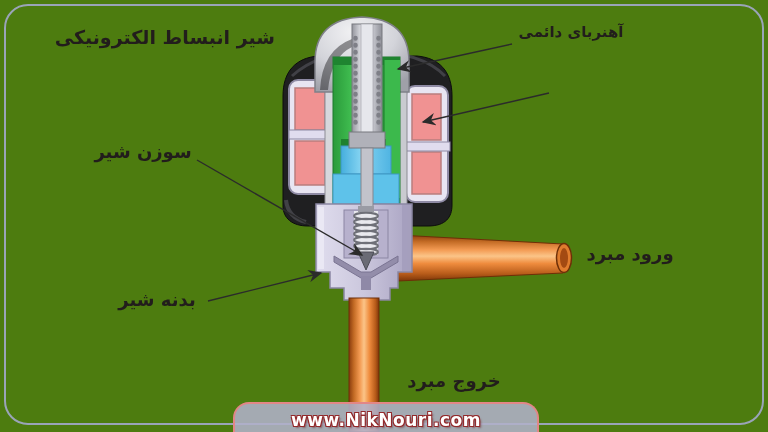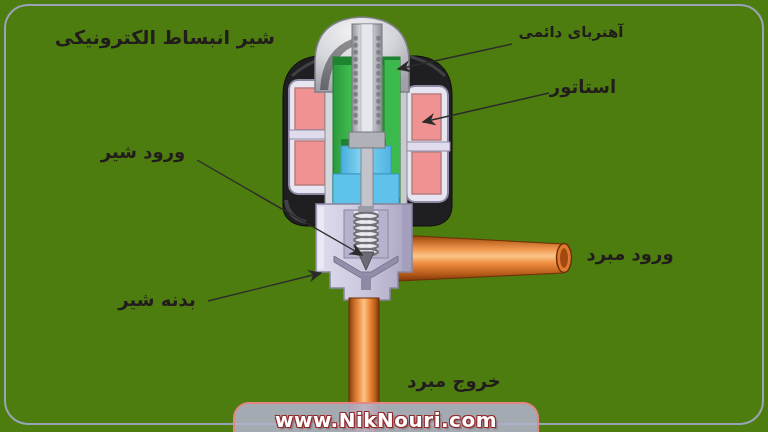--- a/index.html
+++ b/index.html
@@ -15,21 +15,21 @@
   .lbl-stator{left:543px;top:77px;width:80px;font-size:18px;}
   .lbl-needle{left:90px;top:142px;width:106px;font-size:18px;}
   .lbl-body{left:108px;top:290px;width:98px;font-size:18px;}
   .lbl-inlet{left:580px;top:244px;width:100px;font-size:18px;}
   .lbl-outlet{left:404px;top:371px;width:100px;font-size:18px;}
   .wm-bar{position:absolute;left:233px;top:402px;width:302px;height:34px;
           background:rgba(177,176,201,0.88);
           border:2px solid #e28686;border-bottom:none;
           border-radius:16px 16px 0 0;
           display:flex;align-items:center;justify-content:center;}
-  .wm-text{font-size:20px;font-weight:bold;letter-spacing:.5px;color:#ffffff;
+  .wm-text{font-size:17px;font-weight:bold;letter-spacing:.5px;color:#ffffff;
            text-shadow:1px 1px 0 #93292b,-1px -1px 0 #93292b,1px -1px 0 #93292b,
                        -1px 1px 0 #93292b,2px 2px 2px rgba(100,20,20,.45);
            margin-top:-3px;}
 </style>
 </head>
 <body>
 
 <div class="stage">
 
   <div class="frame"></div>
@@ -173,22 +173,21 @@
     <g stroke="#2b2b2b" stroke-width="1.4">
       <line x1="512" y1="44" x2="398" y2="69" marker-end="url(#ah)"></line>
       <line x1="549" y1="93" x2="423" y2="122" marker-end="url(#ah)"></line>
       <line x1="197" y1="160" x2="362" y2="255" marker-end="url(#ah)"></line>
       <line x1="208" y1="301" x2="321" y2="273" marker-end="url(#ah)"></line>
     </g>
   </svg>
 
   <div class="lbl lbl-title">شیر انبساط الکترونیکی</div>
   <div class="lbl lbl-magnet">آهنربای دائمی</div>
-  <div class="lbl lbl-stator">استاتور</div>
-  <div class="lbl lbl-needle">ورود شیر</div>
+  <div class="lbl lbl-needle">سوزن شیر</div>
   <div class="lbl lbl-inlet">ورود مبرد</div>
   <div class="lbl lbl-body">بدنه شیر</div>
   <div class="lbl lbl-outlet">خروج مبرد</div>
 
   <div class="wm-bar">
     <span class="wm-text">www.NikNouri.com</span>
   </div>
 
 </div>
 

